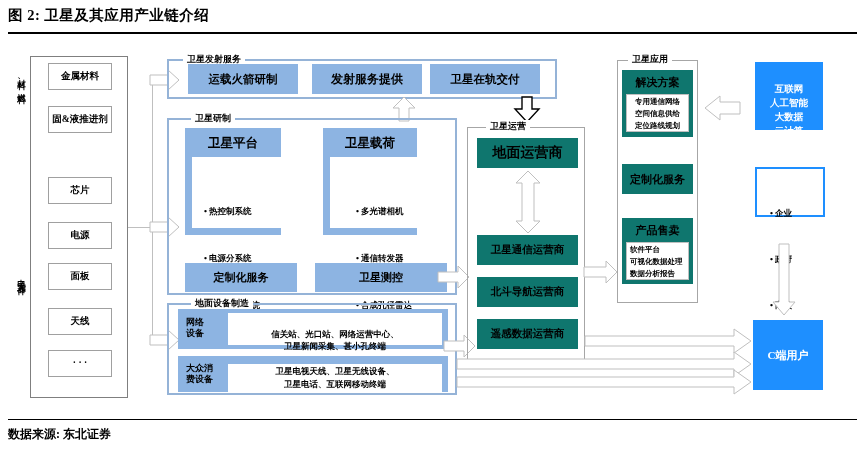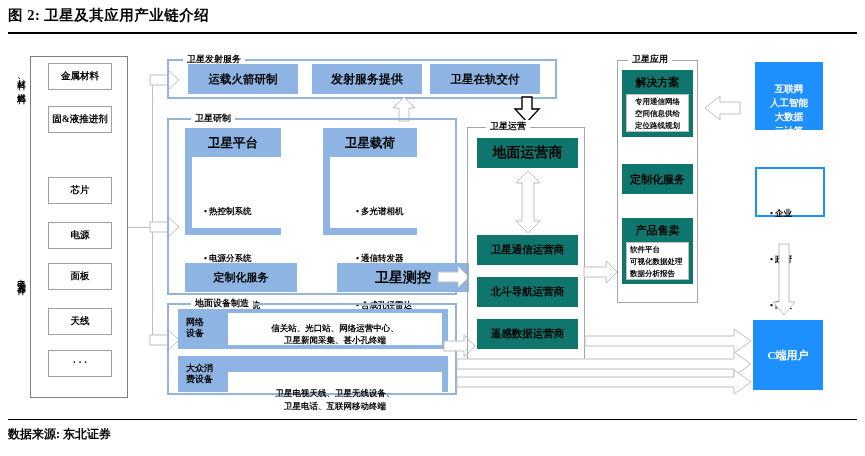--- a/index.html
+++ b/index.html
@@ -96,39 +96,39 @@
 </div>
 <div class="abs blue-box" style="left:323px;top:128px;width:94px;height:107px">
   <div style="font-size:12.5px;padding-top:7px">卫星载荷</div>
   <div class="inner-white" style="left:7px;top:29px;width:100px;height:71px;text-align:left;padding:14px 0 0 26px">
     <div class="li">多光谱相机</div>
     <div class="li">通信转发器</div>
     <div class="li">合成孔径雷达</div>
   </div>
 </div>
 <div class="abs blue-box" style="left:185px;top:263px;width:112px;height:29px;line-height:29px;font-size:11px">定制化服务</div>
-<div class="abs blue-box" style="left:337px;top:263px;width:132px;height:29px;line-height:29px;font-size:14px">卫星测控</div>
+<div class="abs blue-box" style="left:315px;top:263px;width:132px;height:29px;line-height:29px;font-size:11px">卫星测控</div>
 
 <svg class="abs" style="left:438px;top:265px" width="32" height="24">
     <polygon points="0,7 20,7 20,1 31,12 20,23 20,17 0,17" fill="#fff" stroke="#bfbfbf"></polygon>
   </svg>
 
 <div class="abs sec-blue" style="left:167px;top:303px;width:290px;height:92px">
   <span class="sec-label" style="left:22px">地面设备制造</span>
 </div>
 <div class="abs blue-box" style="left:178px;top:309px;width:270px;height:40px">
   <div class="cat" style="left:8px;top:8px;width:20px;text-align:left">网络设备</div>
-  <div class="inner-white" style="left:50px;top:4px;width:214px;height:32px;padding-top:10px">
+  <div class="inner-white" style="left:50px;top:4px;width:214px;height:32px;padding-top:16px">
     <div class="rowline">信关站、光口站、网络运营中心、</div>
     <div class="rowline">卫星新闻采集、甚小孔终端</div>
   </div>
 </div>
 <div class="abs blue-box" style="left:178px;top:356px;width:270px;height:36px">
   <div class="cat" style="left:8px;top:7px;width:29px;text-align:left">大众消费设备</div>
-  <div class="inner-white" style="left:50px;top:16px;width:214px;height:20px;padding-top:15px">
+  <div class="inner-white" style="left:50px;top:8px;width:214px;height:29px;padding-top:1px">
     <div class="rowline" style="line-height:13px">卫星电视天线、卫星无线设备、</div>
     <div class="rowline" style="line-height:13px">卫星电话、互联网移动终端</div>
   </div>
 </div>
 
 <svg class="abs" style="left:444px;top:334px" width="32" height="24">
     <polygon points="0,7 20,7 20,1 31,12 20,23 20,17 0,17" fill="#fff" stroke="#bfbfbf"></polygon>
   </svg>
 
 <div class="abs sec-gray" style="left:467px;top:127px;width:118px;height:236px">

